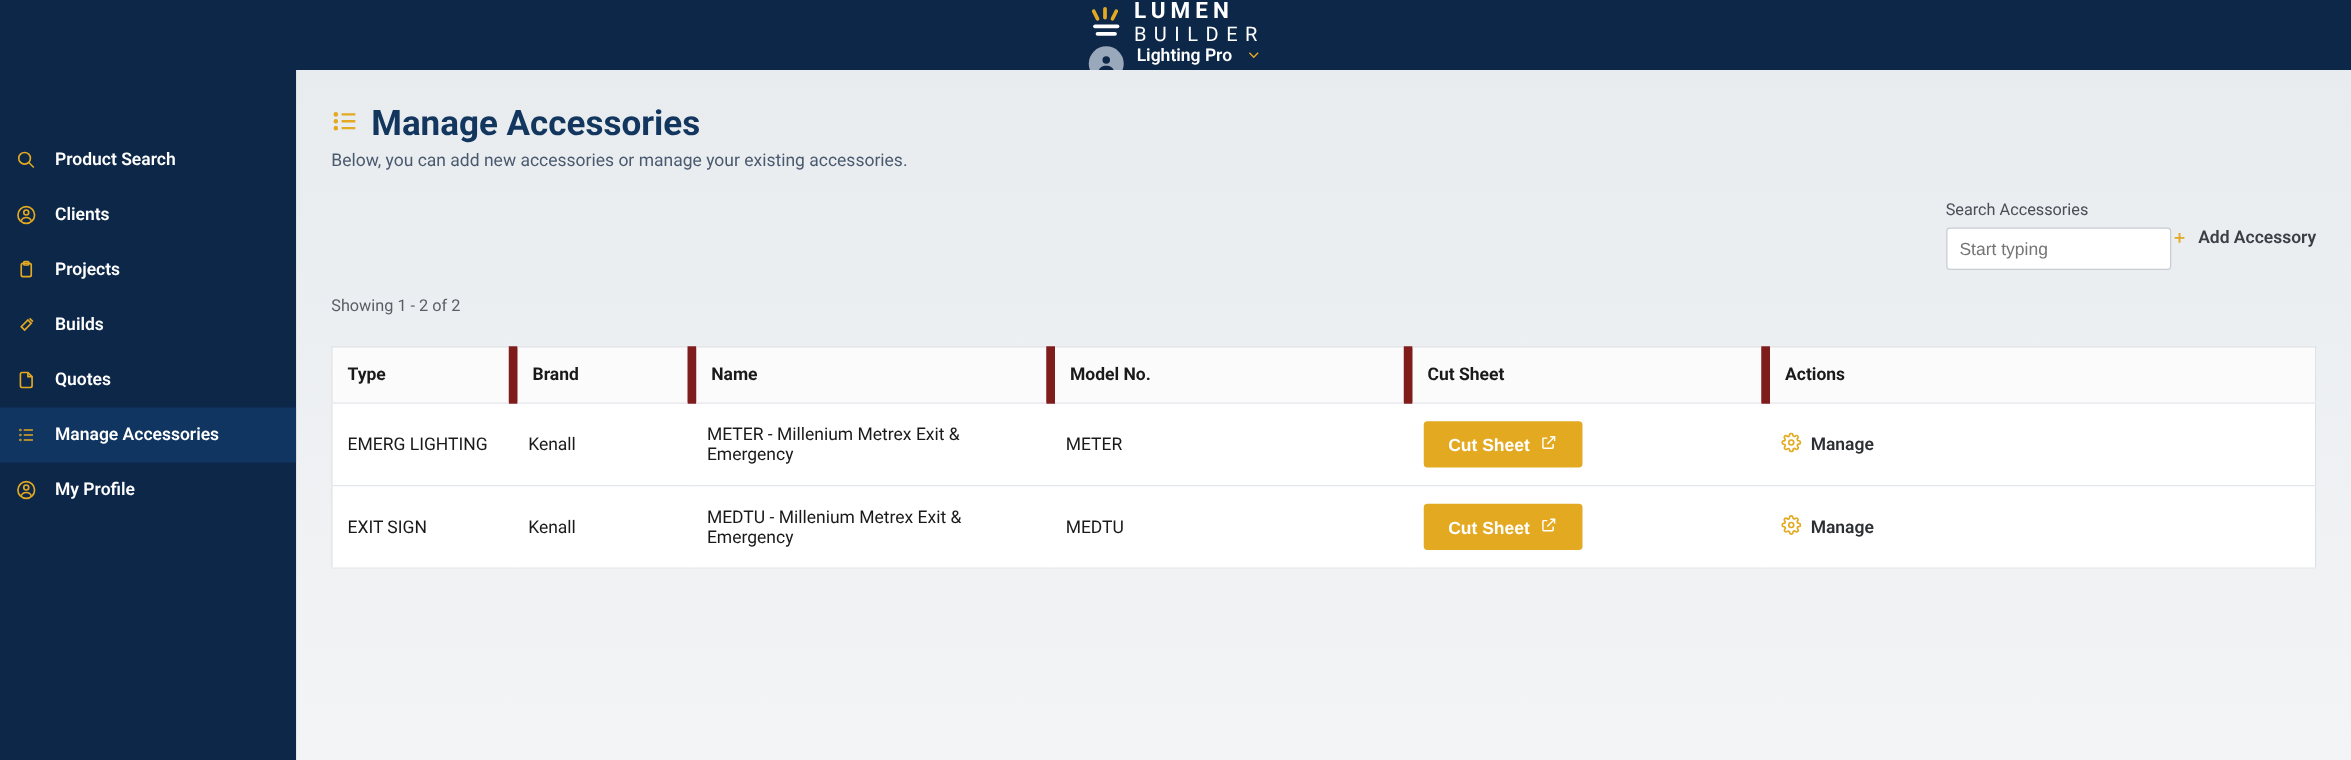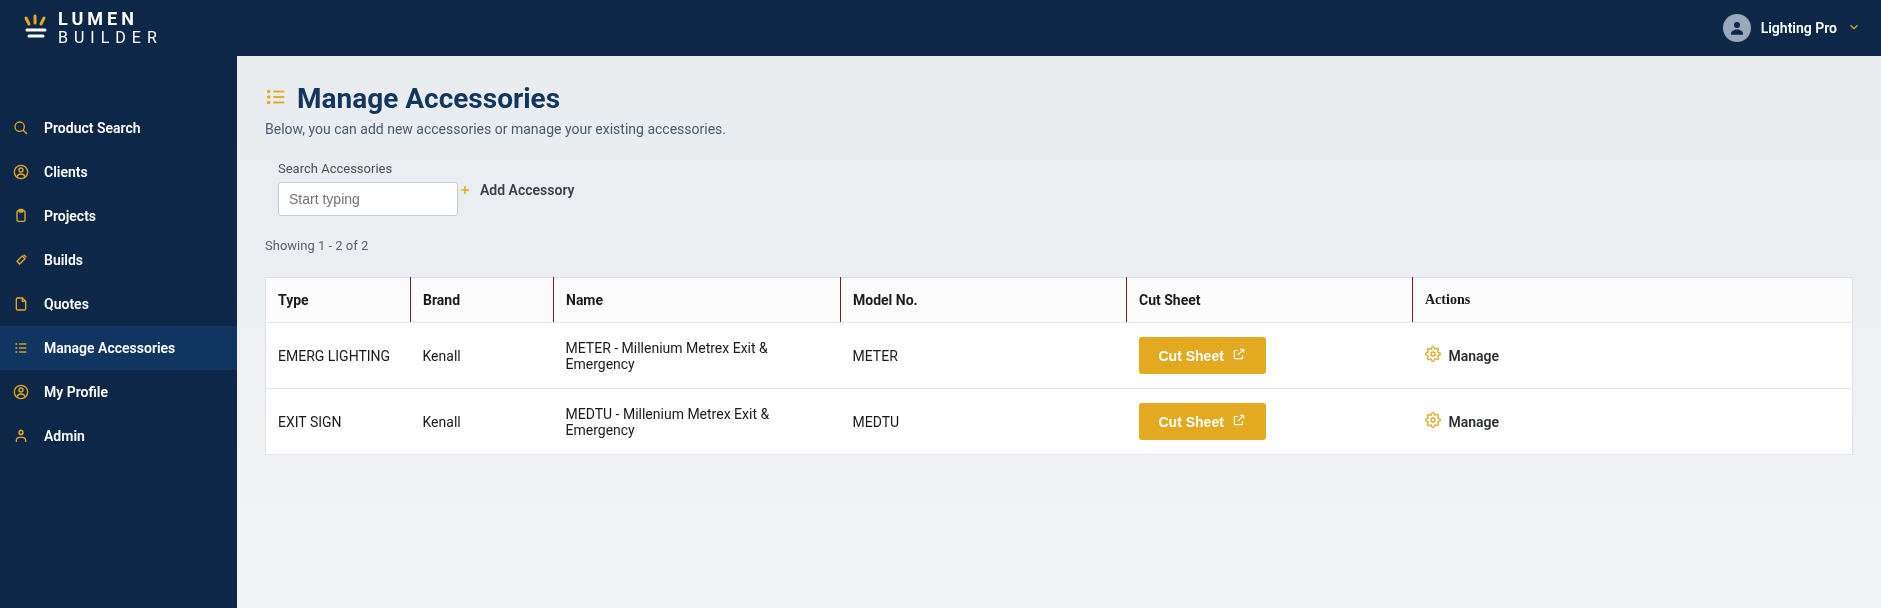--- a/index.html
+++ b/index.html
@@ -12,20 +12,21 @@
   }
   
   .topbar {
     background: #0d2748;
     height: 56px;
     display: flex;
     align-items: center;
     justify-content: space-between;
     padding: 0 20px;
     color: #fff;
+    flex-direction: column;
   }
   .logo {
     display: flex;
     align-items: center;
     gap: 8px;
   }
   .logo-mark { display: inline-flex; }
   .logo-text {
     font-weight: 700;
     letter-spacing: 4px;
@@ -33,21 +34,20 @@
     line-height: 1;
   }
   .logo-sub {
     font-weight: 400;
     letter-spacing: 6px;
     font-size: 16px;
     display: block;
   }
   .topbar-user {
     display: flex;
-    align-items: center;
     gap: 10px;
     cursor: pointer;
   }
   .avatar {
     width: 28px; height: 28px;
     border-radius: 50%;
     background: #9aa8bb;
     display: inline-flex;
     align-items: center;
     justify-content: center;
@@ -97,23 +97,22 @@
     color: #12365e;
   }
   .page-sub {
     color: #4a5a6e;
     font-size: 14px;
     margin-bottom: 24px;
   }
   .search-label { font-size: 13px; color: #4a4f57; margin-bottom: 6px; }
   .toolbar-row {
     display: flex;
-    justify-content: flex-start;
+    justify-content: flex-end;
     align-items: flex-start;
-    margin-left: 13px;
   }
   .search-input {
     width: 180px;
     padding: 8px 10px;
     border: 1px solid #c7ccd3;
     border-radius: 3px;
     background: #fff;
     font-size: 14px;
   }
   .add-btn {
@@ -136,23 +135,23 @@
   }
   table.data th, table.data td {
     text-align: left;
     padding: 14px 12px;
     font-size: 14px;
     border-bottom: 1px solid #e3e6ea;
   }
   table.data th {
     font-weight: 700;
     background: #fbfbfc;
-    border-right: 1px solid #7f1d1d;
-  }
-  table.data th:last-child { border-right: none; font-family: Liberation Serif, serif; }
+    border-right: 7px solid #7f1d1d;
+  }
+  table.data th:last-child { border-right: none; }
   .cut-btn {
     display: inline-flex;
     align-items: center;
     gap: 8px;
     background: #e3a921;
     color: #fff;
     font-weight: 700;
     padding: 10px 20px;
     border-radius: 3px;
     border: none;
@@ -274,30 +273,20 @@
     </div>
     <div class="side-item">
       <span class="icon">
           <svg width="16" height="16" viewBox="0 0 24 24">
             <circle cx="12" cy="12" r="10"></circle>
             <circle cx="12" cy="9" r="3"></circle>
             <path d="M6 19c1-3 4-4 6-4s5 1 6 4"></path>
           </svg>
         </span>
       <span>My Profile</span>
-    </div>
-    <div class="side-item">
-      <span class="icon">
-          <svg width="16" height="16" viewBox="0 0 24 24">
-            <circle cx="12" cy="7" r="3"></circle>
-            <path d="M5 21v-2a5 5 0 0 1 5-5h4a5 5 0 0 1 5 5v2"></path>
-            <path d="M12 2l1 2 2 0-1 2 1 2-2 0-1 2-1-2-2 0 1-2-1-2 2 0z" stroke-width="1"></path>
-          </svg>
-        </span>
-      <span>Admin</span>
     </div>
   </nav>
 
   <main class="main">
     <div class="page-title-row">
       <span class="page-title-icon">
         <svg width="22" height="22" viewBox="0 0 24 24">
             <line x1="9" y1="6" x2="21" y2="6"></line>
             <line x1="9" y1="12" x2="21" y2="12"></line>
             <line x1="9" y1="18" x2="21" y2="18"></line>

